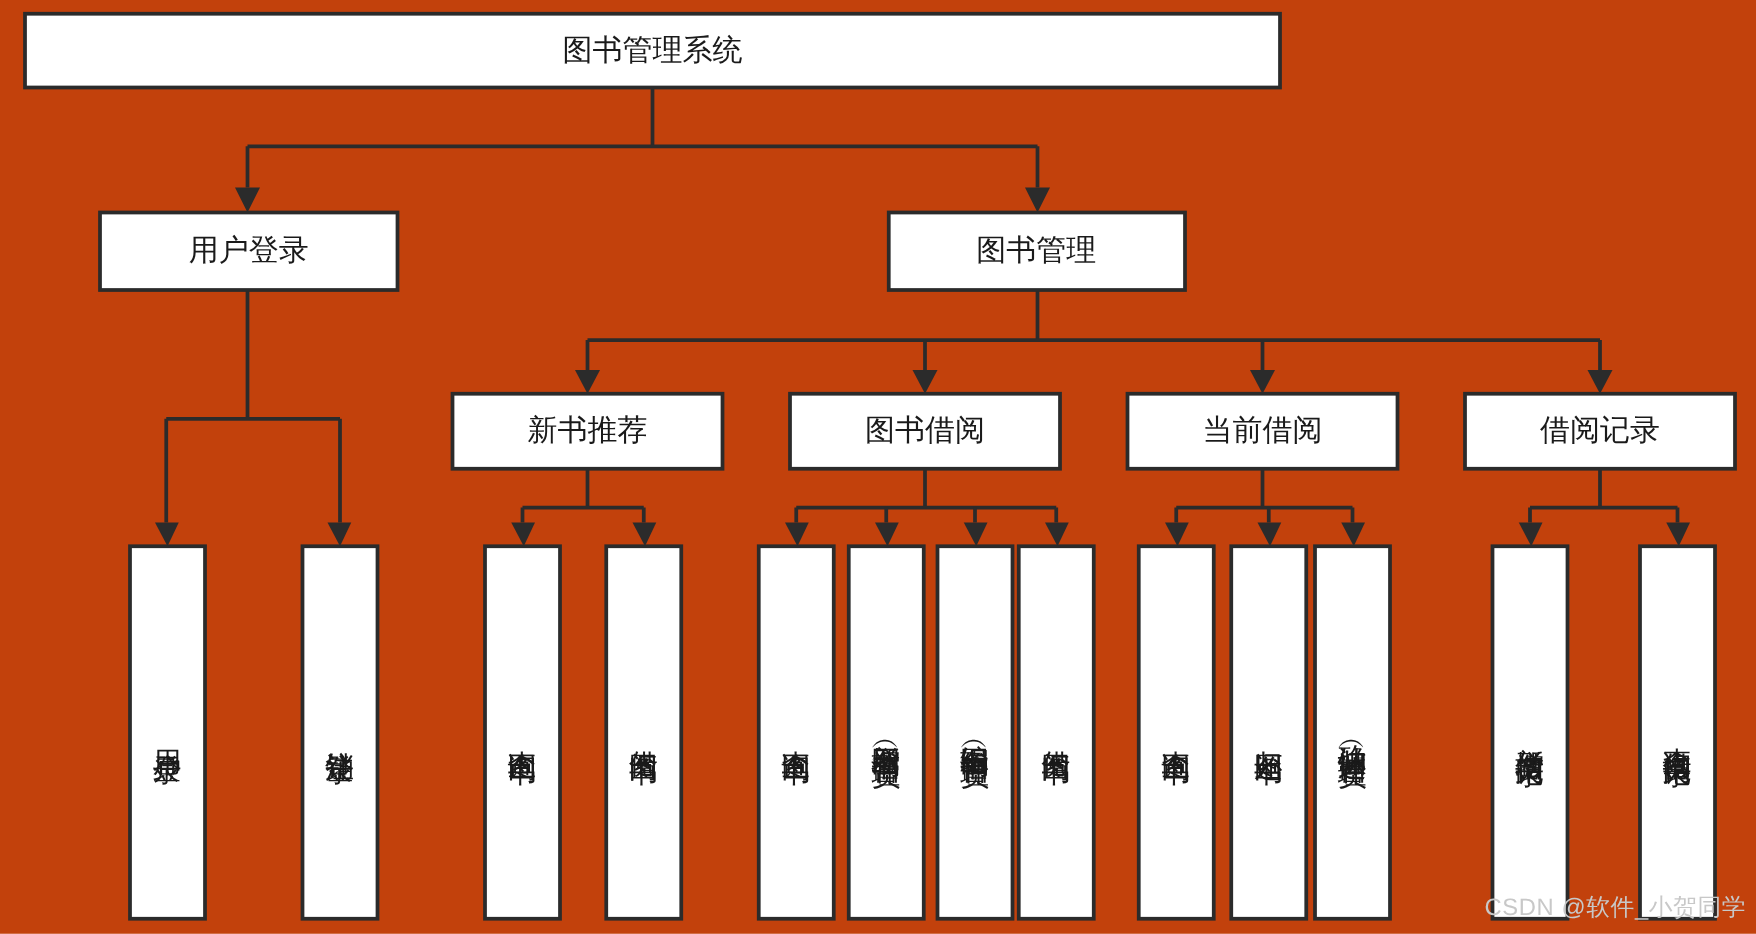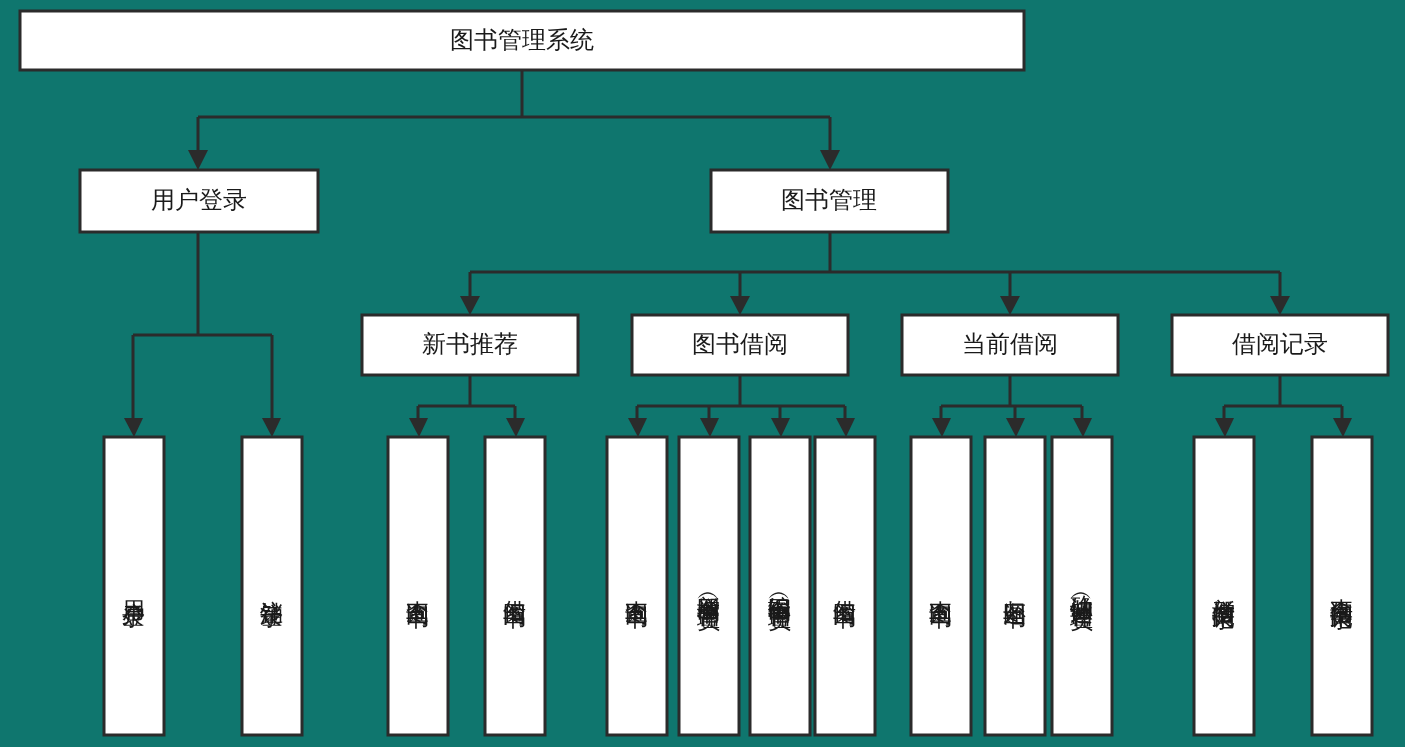--- a/index.html
+++ b/index.html
@@ -10,21 +10,21 @@
   body {
     width: 1405px;
     height: 747px;
     font-family: "Liberation Sans", sans-serif;
     overflow: hidden;
   }
   #diagram-root {
     position: relative;
     width: 1405px;
     height: 747px;
-    background: #0f766e;
+    background: #c2410c;
   }
   svg.canvas {
     position: absolute;
     top: 0;
     left: 0;
     width: 1405px;
     height: 747px;
     display: block;
   }
   .node-rect {
@@ -215,13 +215,14 @@
   <div class="leaf-label" style="left:607px; top:437px; width:60px; height:298px;">查询图书</div>
   <div class="leaf-label" style="left:679px; top:437px; width:60px; height:298px;">新增图书（管理员）</div>
   <div class="leaf-label" style="left:750px; top:437px; width:60px; height:298px;">编辑图书（管理员）</div>
   <div class="leaf-label" style="left:815px; top:437px; width:60px; height:298px;">借阅图书</div>
   <div class="leaf-label" style="left:911px; top:437px; width:60px; height:298px;">查询图书</div>
   <div class="leaf-label" style="left:985px; top:437px; width:60px; height:298px;">归还图书</div>
   <div class="leaf-label" style="left:1052px; top:437px; width:60px; height:298px;">确认归还（管理员）</div>
   <div class="leaf-label" style="left:1194px; top:437px; width:60px; height:298px;">新增借阅记录</div>
   <div class="leaf-label" style="left:1312px; top:437px; width:60px; height:298px;">查询借阅记录</div>
 
+  <div class="watermark">CSDN @软件_小贺同学</div>
 </div>
 
 </body></html>

